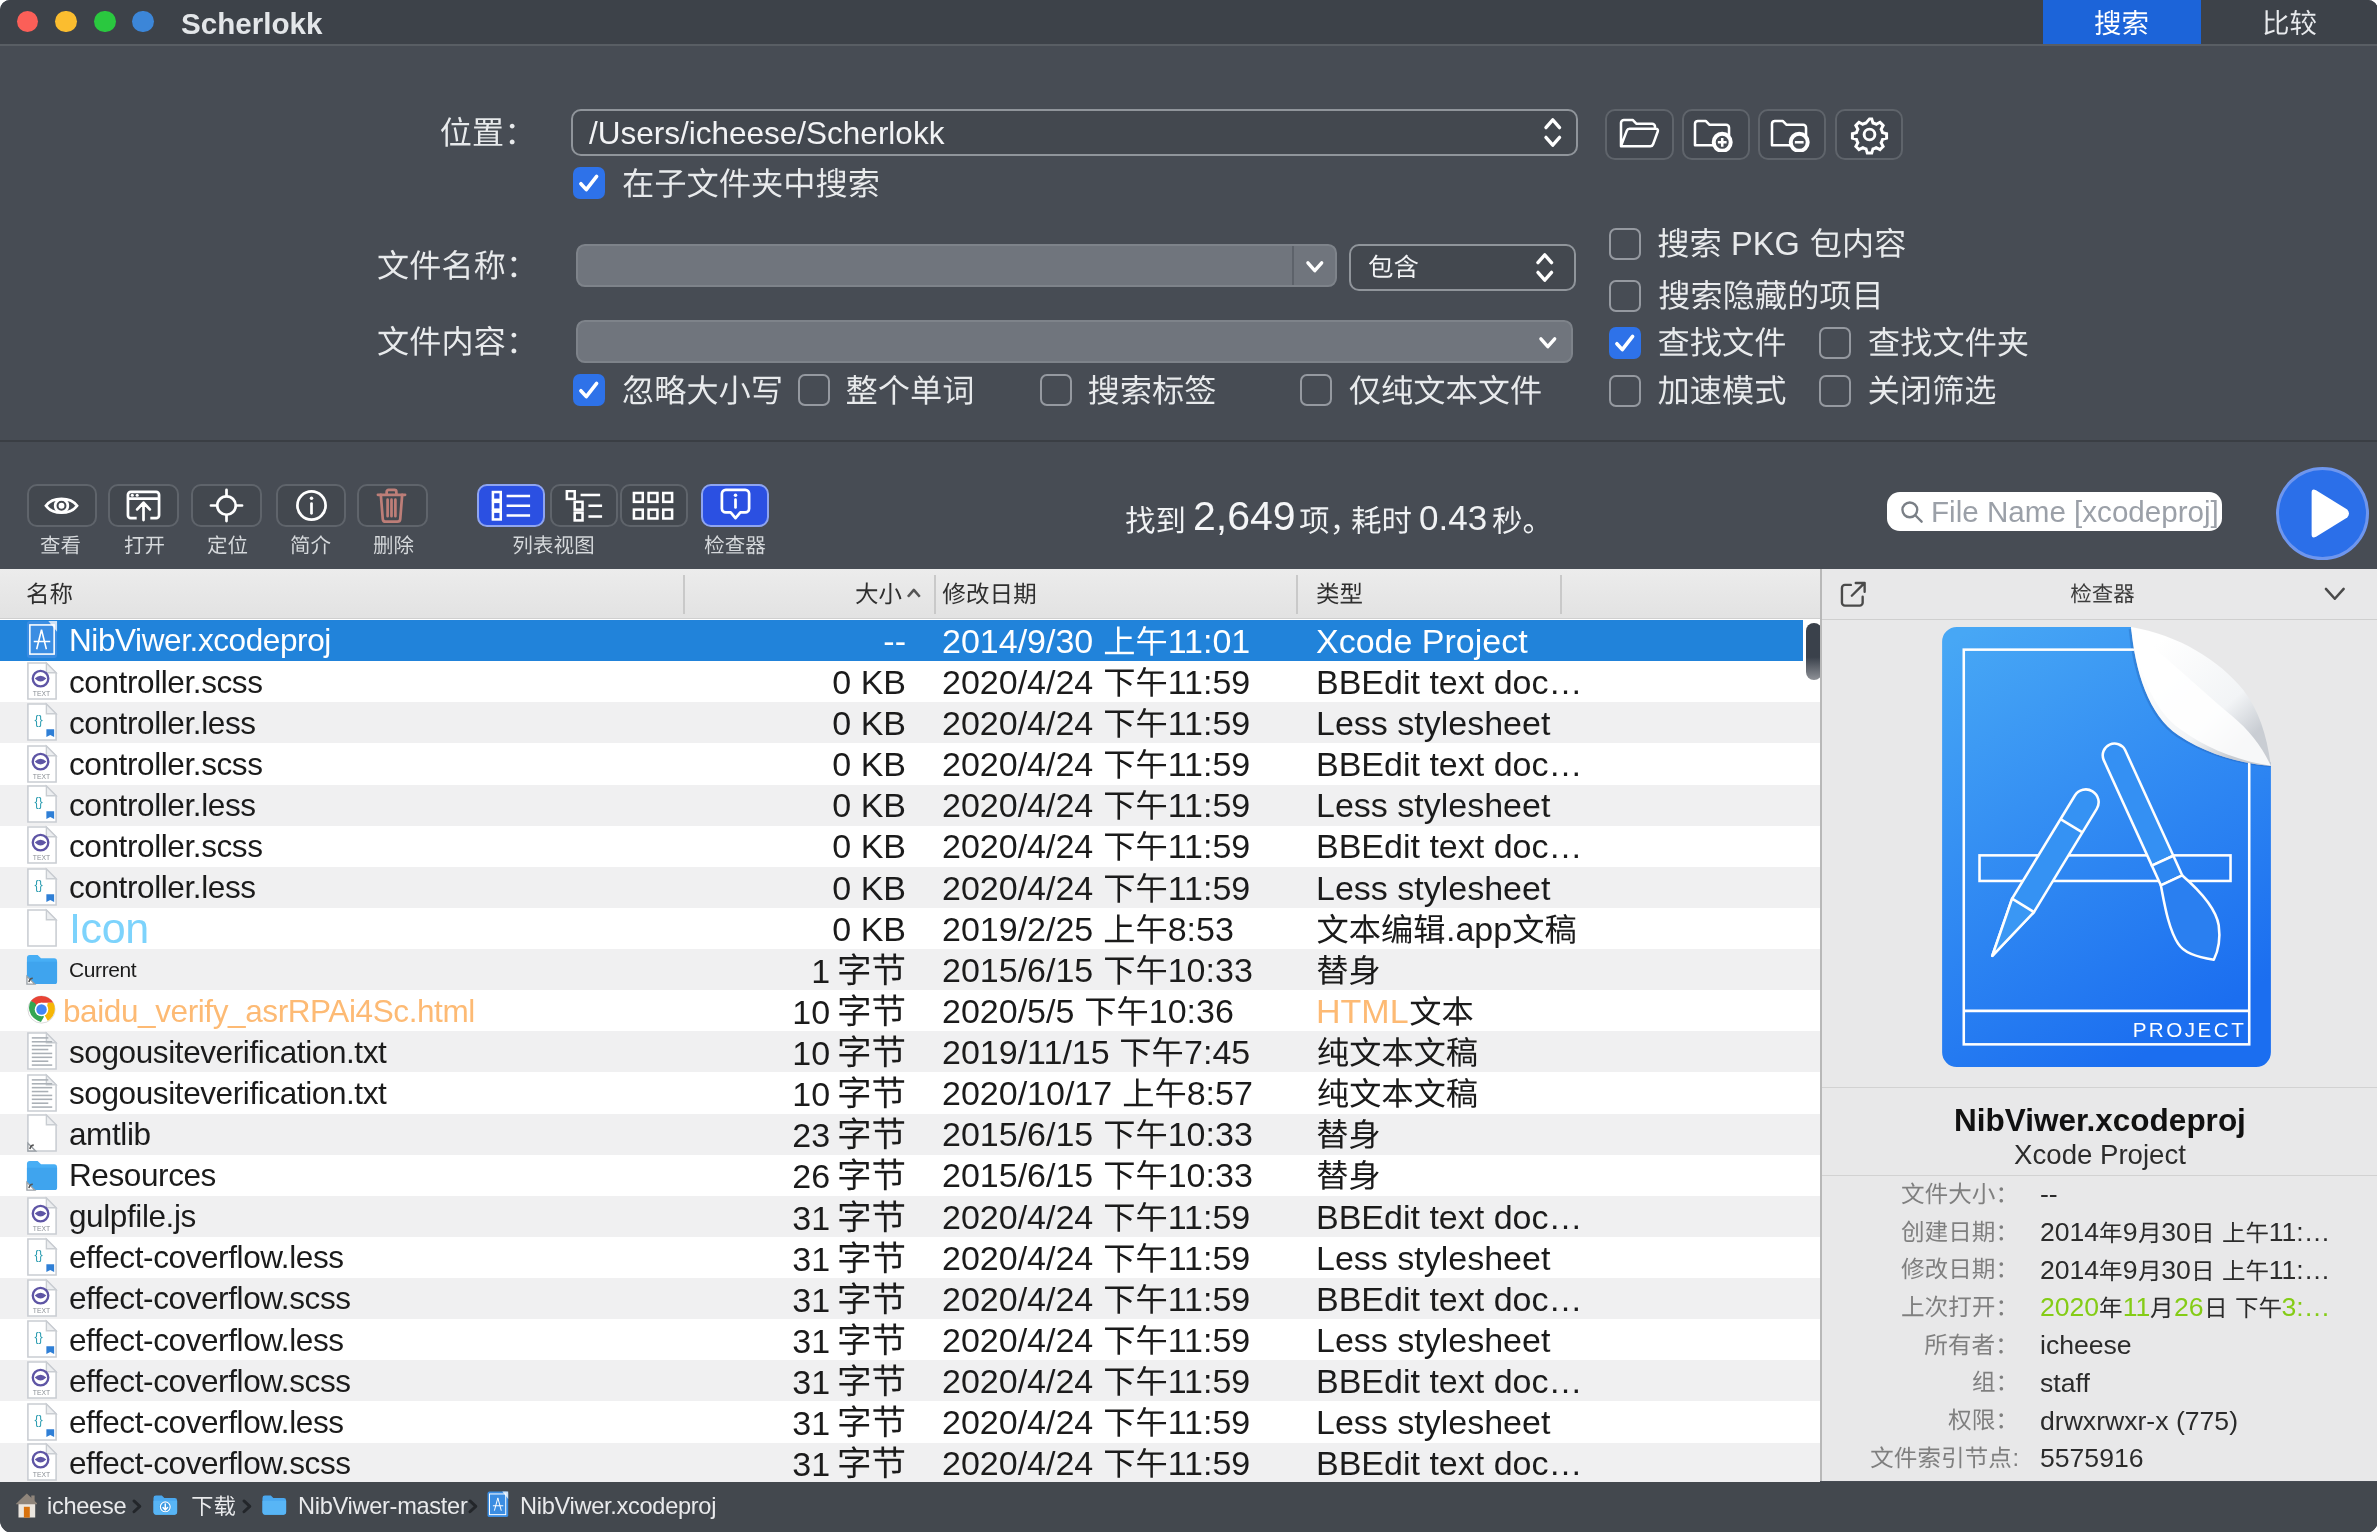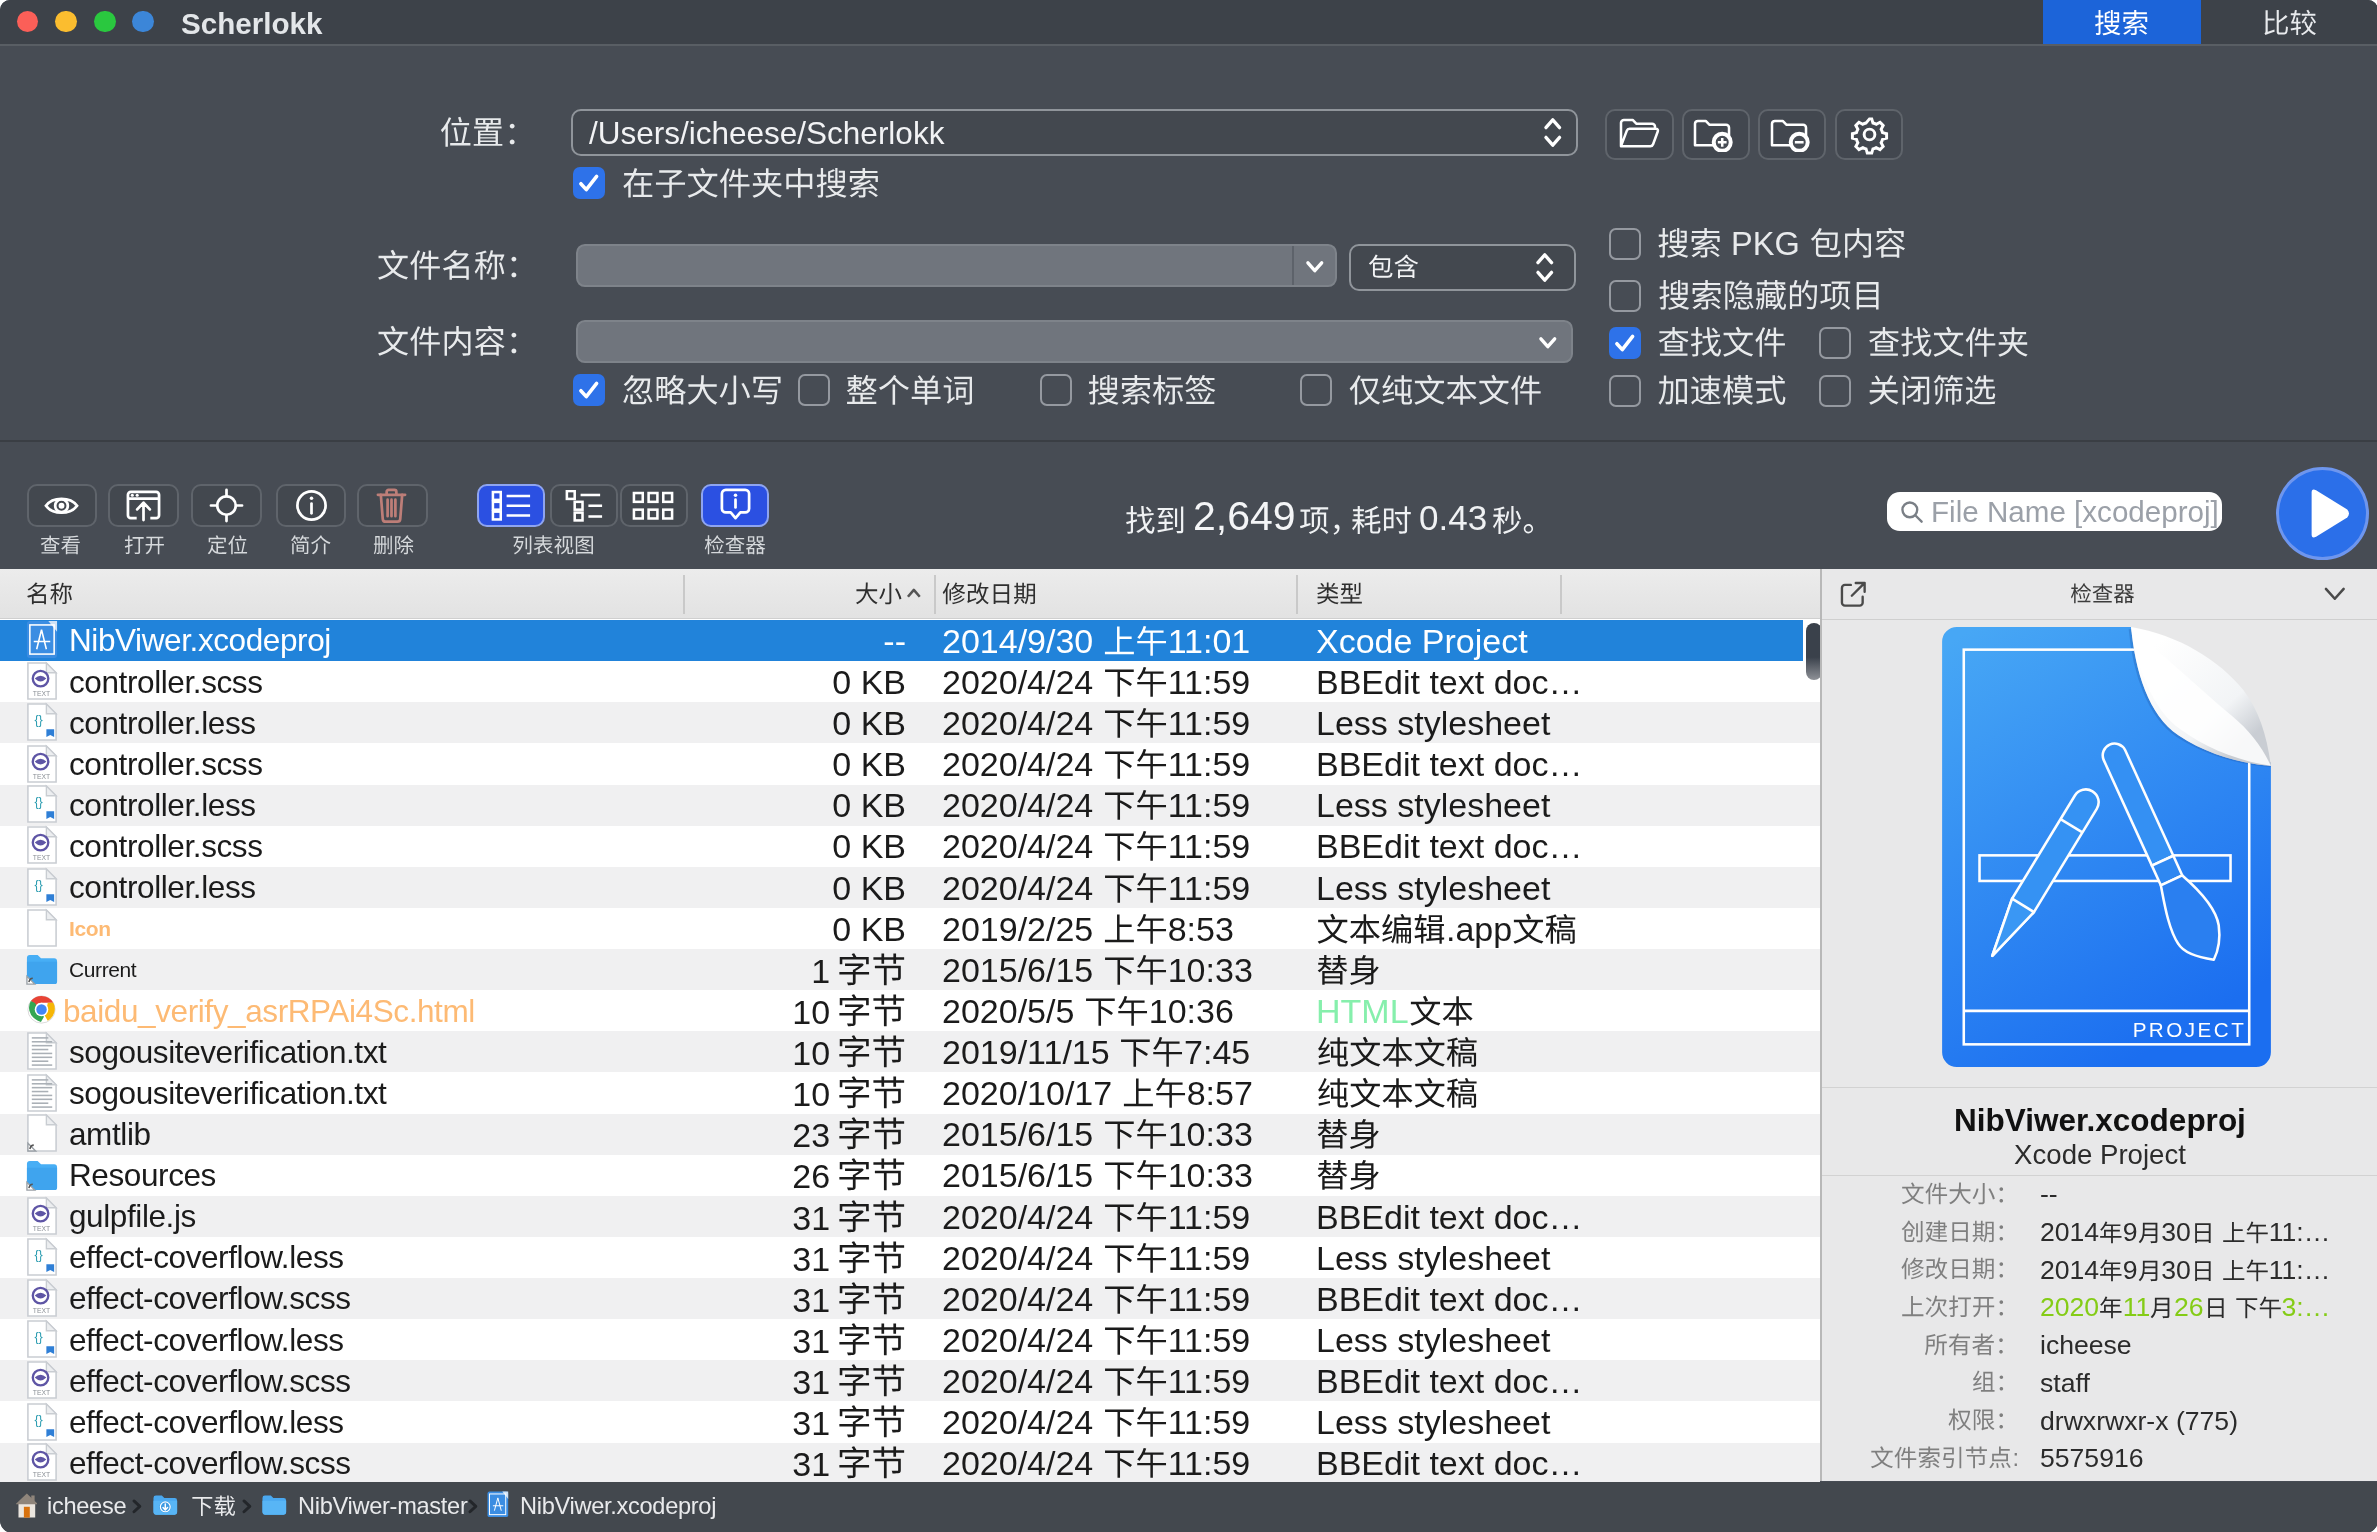--- a/index.html
+++ b/index.html
@@ -540,21 +540,21 @@
     <div class="tl" style="right:1472px;top:869px;line-height:39px;font-size:34px;color:#1b1b1b;font-weight:400;letter-spacing:0">0 KB</div>
     <div class="tl" style="left:942px;top:869px;line-height:39px;font-size:34px;color:#1b1b1b;font-weight:400;letter-spacing:0"><span>2020/4/24 </span><svg style="width:65px;height:36px;vertical-align:-6.9px;" viewBox="0 -905 2000 1117" fill="#1b1b1b">
         <use href="#u4E0B" x="0"></use>
         <use href="#u5348" x="1000"></use>
       </svg><span>11:59</span></div>
     <div class="tl" style="left:1316px;top:869px;line-height:39px;font-size:34px;color:#1b1b1b;font-weight:400;letter-spacing:0"><span>Less stylesheet</span></div>
     <svg class="abs" style="left:24.6px;top:908px" width="34" height="40" viewBox="0 0 35 41">
       <path d="M3 2 H22 L32 12 V39 H3 Z" fill="#fff" stroke="#c9cdd2" stroke-width="1.6"></path>
       <path d="M22 2 L22 12 H32 Z" fill="#eceef0" stroke="#c9cdd2" stroke-width="1.4"></path>
     </svg>
-    <div class="tl" style="left:69px;top:911px;line-height:35px;font-size:21px;color:#fdba74;font-weight:700;letter-spacing:-0.4px">Icon</div>
+    <div class="tl" style="left:69px;top:911px;line-height:35px;font-size:43px;color:#7dd3fc;font-weight:400;letter-spacing:-0.4px">Icon</div>
     <div class="tl" style="right:1472px;top:910px;line-height:39px;font-size:34px;color:#1b1b1b;font-weight:400;letter-spacing:0">0 KB</div>
     <div class="tl" style="left:942px;top:910px;line-height:39px;font-size:34px;color:#1b1b1b;font-weight:400;letter-spacing:0"><span>2019/2/25 </span><svg style="width:65px;height:36px;vertical-align:-6.9px;" viewBox="0 -905 2000 1117" fill="#1b1b1b">
         <use href="#u4E0A" x="0"></use>
         <use href="#u5348" x="1000"></use>
       </svg><span>8:53</span></div>
     <div class="tl" style="left:1316px;top:910px;line-height:39px;font-size:34px;color:#1b1b1b;font-weight:400;letter-spacing:0"><svg style="width:130px;height:36px;vertical-align:-6.9px;" viewBox="0 -905 4000 1117" fill="#1b1b1b">
         <use href="#u6587" x="0"></use>
         <use href="#u672C" x="1000"></use>
         <use href="#u7F16" x="2000"></use>
         <use href="#u8F91" x="3000"></use>
@@ -593,21 +593,21 @@
     </svg>
     <div class="tl" style="left:63px;top:994px;line-height:35px;font-size:31.5px;color:#fdba74;font-weight:400;letter-spacing:-0.4px">baidu_verify_asrRPAi4Sc.html</div>
     <div class="tl" style="right:1472px;top:992px;line-height:39px;font-size:34px;color:#1b1b1b;font-weight:400;letter-spacing:0"><span>10</span><span style="display:inline-block;width:6.9px"></span><svg style="width:69px;height:39px;vertical-align:-7.3px;" viewBox="0 -905 2000 1117" fill="#1b1b1b">
         <use href="#u5B57" x="0"></use>
         <use href="#u8282" x="1000"></use>
       </svg></div>
     <div class="tl" style="left:942px;top:992px;line-height:39px;font-size:34px;color:#1b1b1b;font-weight:400;letter-spacing:0"><span>2020/5/5 </span><svg style="width:65px;height:36px;vertical-align:-6.9px;" viewBox="0 -905 2000 1117" fill="#1b1b1b">
         <use href="#u4E0B" x="0"></use>
         <use href="#u5348" x="1000"></use>
       </svg><span>10:36</span></div>
-    <div class="tl" style="left:1316px;top:992px;line-height:39px;font-size:34px;color:#86efac;font-weight:400;letter-spacing:0"><span>HTML</span><svg style="width:65px;height:36px;vertical-align:-6.9px;" viewBox="0 -905 2000 1117" fill="#1b1b1b">
+    <div class="tl" style="left:1316px;top:992px;line-height:39px;font-size:34px;color:#fdba74;font-weight:400;letter-spacing:0"><span>HTML</span><svg style="width:65px;height:36px;vertical-align:-6.9px;" viewBox="0 -905 2000 1117" fill="#1b1b1b">
         <use href="#u6587" x="0"></use>
         <use href="#u672C" x="1000"></use>
       </svg></div>
     <div class="abs" style="left:0;top:1031px;width:1820px;height:41px;background:#f0f0f1"></div>
     <svg class="abs" style="left:24.6px;top:1031px" width="34" height="40" viewBox="0 0 35 41">
       <path d="M3 2 H22 L32 12 V39 H3 Z" fill="#fff" stroke="#c9cdd2" stroke-width="1.6"></path>
       <path d="M22 2 L22 12 H32 Z" fill="#eceef0" stroke="#c9cdd2" stroke-width="1.4"></path>
       <path d="M7 7 H24" stroke="#aab0b6" stroke-width="1.6"></path>
       <path d="M7 11 H28" stroke="#aab0b6" stroke-width="1.6"></path>
       <path d="M7 15 H28" stroke="#aab0b6" stroke-width="1.6"></path>

